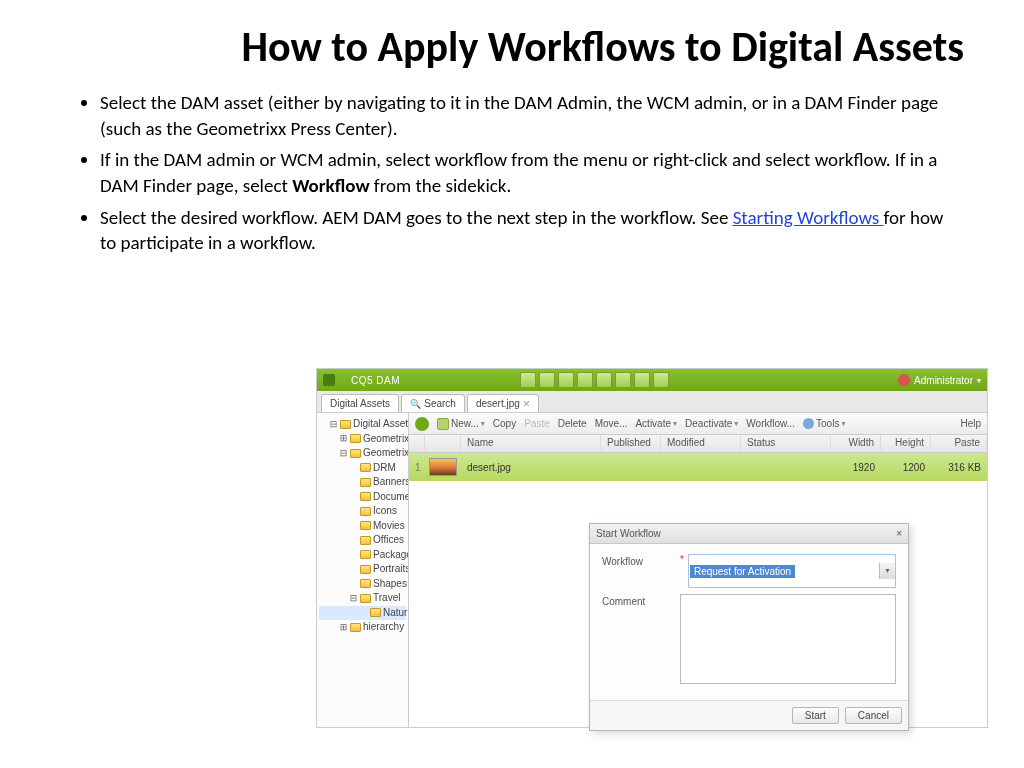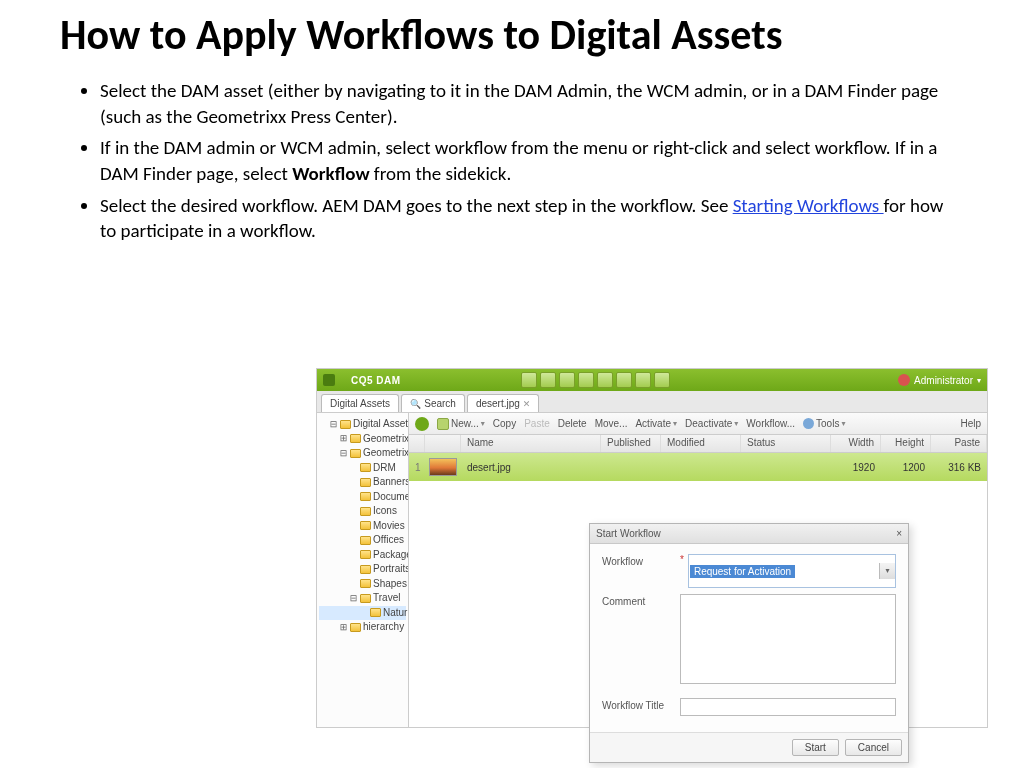--- a/index.html
+++ b/index.html
@@ -1,25 +1,25 @@
 <!DOCTYPE html>
 <html><head>
 <meta charset="utf-8">
 <style>
 * { box-sizing: border-box; margin: 0; padding: 0; }
 body { width: 1024px; height: 768px; background: #fff; font-family: Calibri, Arial, sans-serif; position: relative; }
-.title { font-size: 42px; font-weight: bold; text-align: left; padding: 12px 60px 20px; line-height: 1.1; }
+.title { font-size: 42px; font-weight: bold; text-align: right; padding: 24px 60px 20px; line-height: 1.1; }
 .bullets { padding: 0 70px 0 100px; font-size: 19px; line-height: 1.35; }
 .bullets li { margin-bottom: 6px; list-style: disc; }
 .bullets a { color: #2244dd; text-decoration: underline; }
 .bullets strong { font-weight: bold; }
 
 .shot { position: absolute; left: 316px; top: 368px; width: 672px; height: 360px; border: 1px solid #ccc; background: #fff; font-family: Tahoma, Arial, sans-serif; font-size: 10px; color: #444; }
 .topbar { height: 22px; background: linear-gradient(#8bbf2e, #6ea818); display: flex; align-items: center; padding: 0 6px; color: #fff; font-size: 10px; }
-.topbar .brand { font-weight: bold; letter-spacing: 0.5px; padding-left: 12px; }
+.topbar .brand { font-weight: normal; letter-spacing: 0.5px; padding-left: 12px; }
 .topbar .icons { margin-left: 120px; display: flex; gap: 3px; }
 .topbar .ico { width: 16px; height: 16px; background: linear-gradient(#cfe89a,#a3cc4f); border: 1px solid #7a9f2a; border-radius: 2px; }
 .topbar .admin { margin-left: auto; display: flex; align-items: center; gap: 4px; }
 .topbar .adico { width: 12px; height: 12px; background: #d9534f; border-radius: 50%; }
 
 .tabs { height: 22px; background: #e8e8e8; border-bottom: 1px solid #ccc; display: flex; align-items: flex-end; padding-left: 4px; gap: 2px; }
 .tab { background: #fff; border: 1px solid #bbb; border-bottom: none; border-radius: 3px 3px 0 0; padding: 3px 8px; font-size: 10px; display: flex; align-items: center; gap: 3px; }
 .tab .x { color: #999; font-size: 9px; }
 
 .body { display: flex; height: calc(100% - 44px); }
@@ -266,24 +266,20 @@
             <span class="req">*</span>
             <div class="combo">
               <span class="val">Request for Activation</span>
               <span class="cbtn">▾</span>
             </div>
           </div>
           <div class="frow">
             <div class="flbl">Comment</div>
             <textarea style=""></textarea>
           </div>
-          <div class="frow" style="margin-top:14px;">
-            <div class="flbl">Workflow Title</div>
-            <input class="tinp" style="">
-          </div>
         </div>
         <div class="dbtns">
           <button class="dbtn">Start</button>
           <button class="dbtn">Cancel</button>
         </div>
       </div>
     </div>
   </div>
 </div>
 

